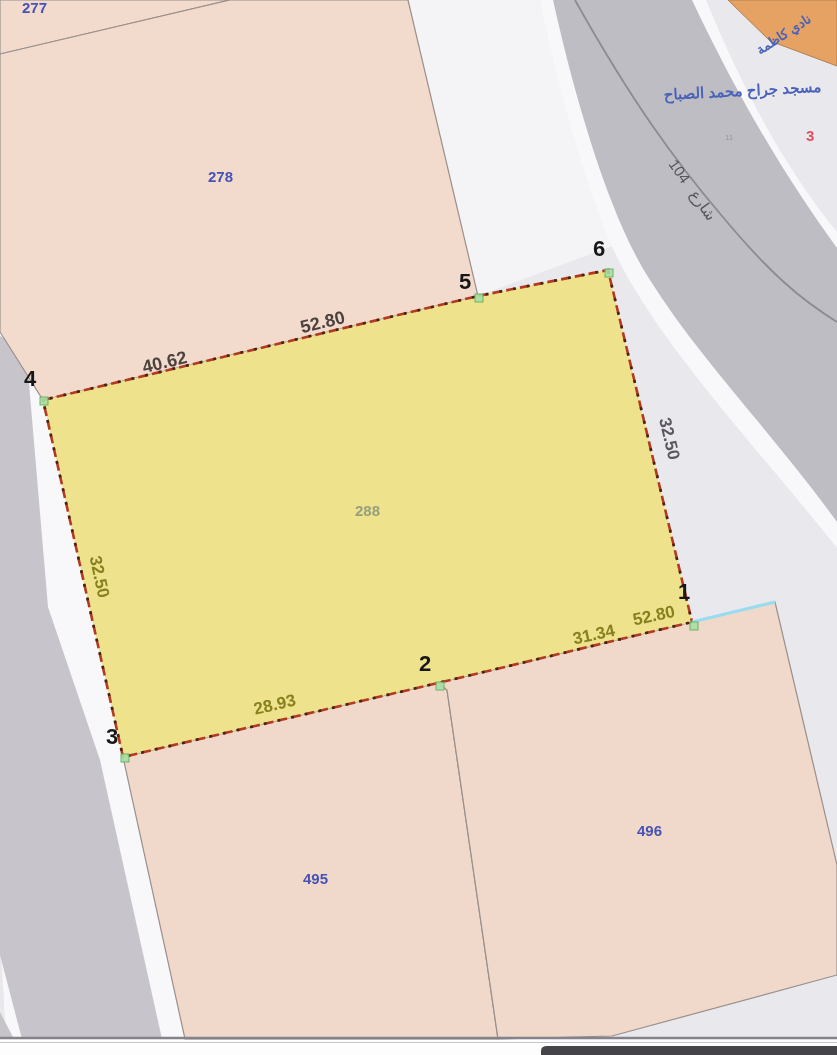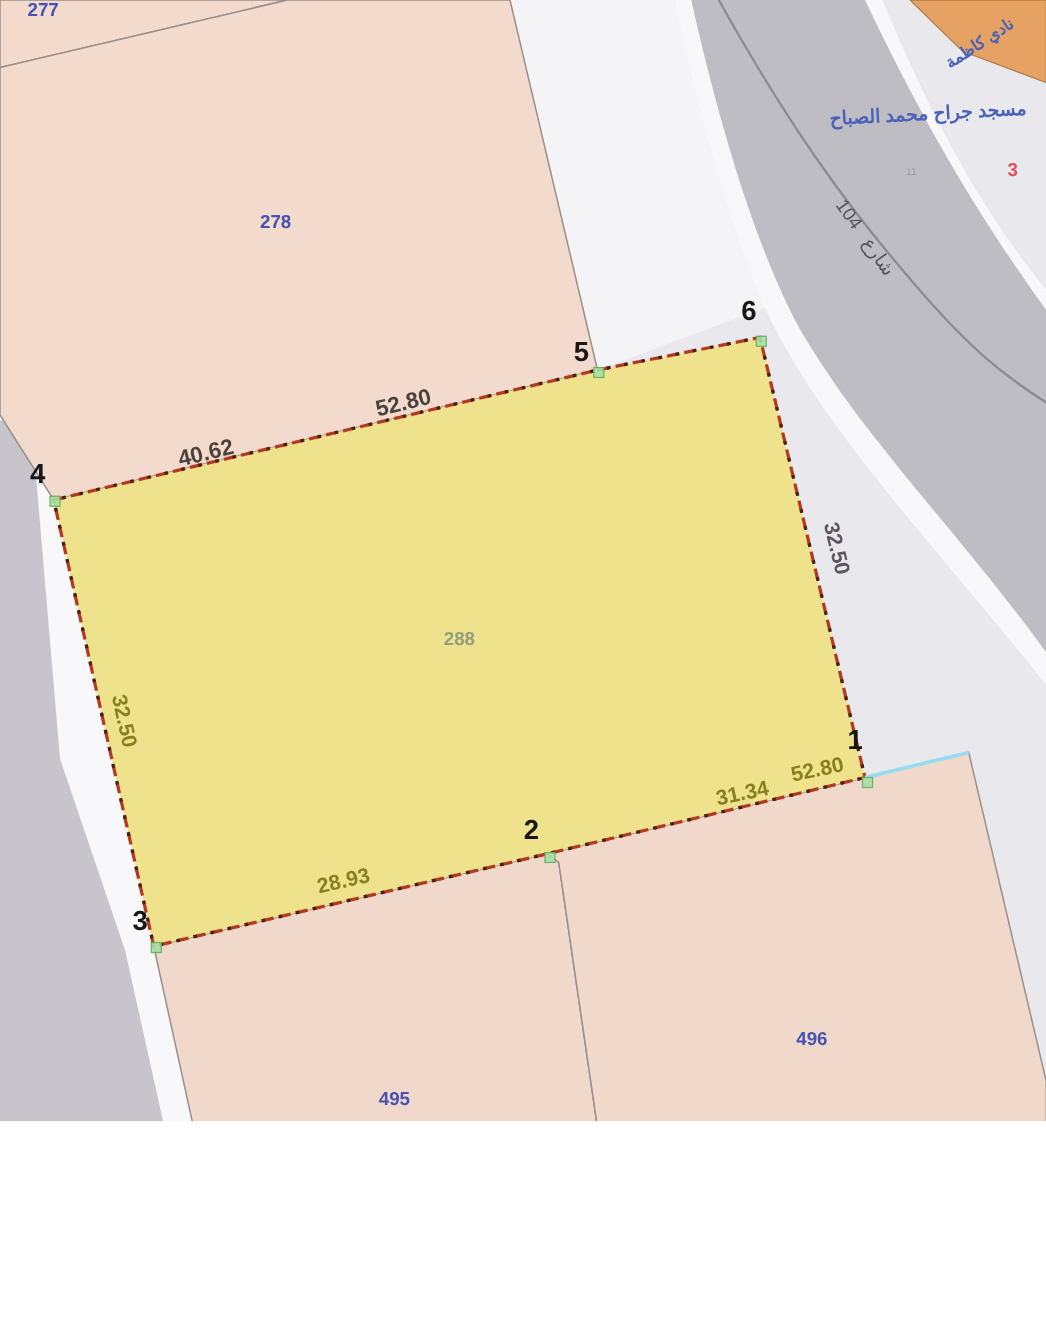--- a/index.html
+++ b/index.html
@@ -1,16 +1,16 @@
 <!DOCTYPE html>
 <html><head>
 <meta charset="utf-8">
 <style>
   html,body{margin:0;padding:0;background:#ffffff;}
-  #stage{position:relative;width:837px;height:897px;overflow:hidden;background:#fdfdfe;
+  #stage{position:relative;width:837px;height:1055px;overflow:hidden;background:#fdfdfe;
          font-family:"Liberation Sans", sans-serif;}
   svg{display:block}
   text{font-family:"Liberation Sans", sans-serif;}
   .vtx{font-size:22px;font-weight:bold;fill:#171717;}
   .dim-top{font-size:18px;font-weight:bold;}
   .dim-olive{font-size:17px;font-weight:bold;}
   .plabel{font-size:15px;font-weight:bold;}
 </style>
 </head>
 <body>

